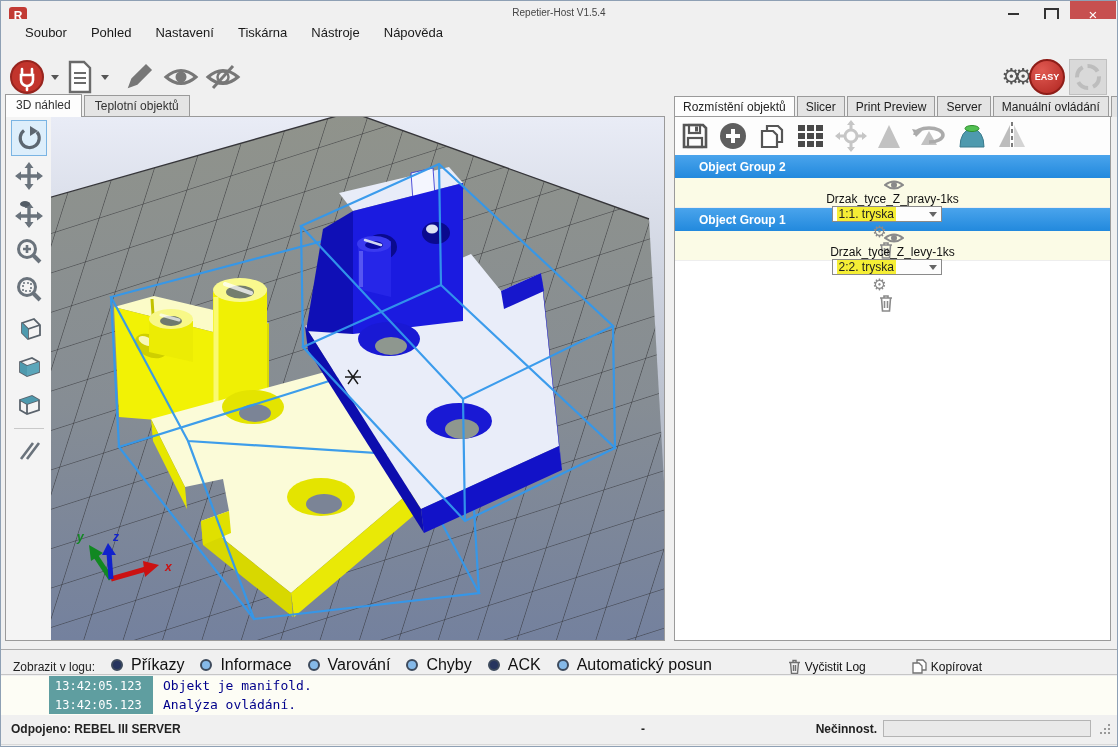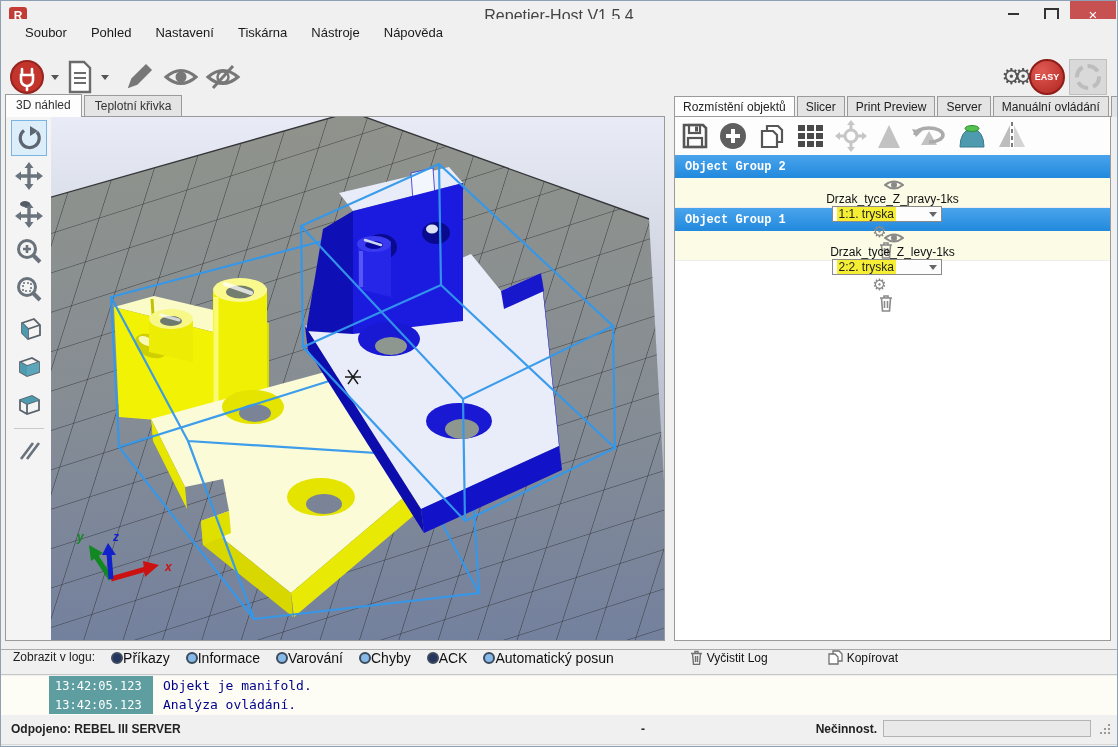--- a/index.html
+++ b/index.html
@@ -3,21 +3,21 @@
 <meta charset="utf-8">
 <style>
   html,body{margin:0;padding:0;}
   body{width:1118px;height:747px;position:relative;overflow:hidden;
        font-family:"Liberation Sans",sans-serif;font-size:12px;color:#222;
        background:#f0f0f0;border:1px solid #8ea0b4;box-sizing:border-box;}
   
   .titlebar{position:absolute;left:0;top:0;width:100%;height:30px;background:#f0f0f0;}
   .app-ico{position:absolute;left:8px;top:6px;width:18px;height:18px;background:#c23b34;border-radius:3px;
            color:#fff;font-weight:bold;font-size:12px;text-align:center;line-height:18px;}
-  .title{position:absolute;left:0;right:0;top:6px;text-align:center;font-size:16px;color:#444;}
+  .title{position:absolute;left:0;right:0;top:6px;text-align:center;font-size:10px;color:#444;}
   .winbtns{position:absolute;right:1px;top:0;display:flex;}
   .wb{width:38px;height:26px;display:flex;align-items:center;justify-content:center;color:#333;}
   .wb-close{width:46px;background:#c75050;color:#fff;font-size:15px;}
   .wb-min i{display:block;width:11px;height:2px;background:#333;}
   .wb-max i{display:block;width:11px;height:9px;border:2px solid #333;}
   
   .menubar{position:absolute;left:0;top:18px;width:100%;height:26px;background:#f0f0f0;display:flex;align-items:center;padding-left:12px;box-sizing:border-box;}
   .menu-item{padding:4px 12px;color:#1a1a1a;font-size:13px;}
   
   .toolbar{position:absolute;left:0;top:56px;width:100%;height:38px;background:#f0f0f0;}
@@ -38,31 +38,31 @@
   .sicon{width:36px;height:36px;display:flex;align-items:center;justify-content:center;margin-bottom:2px;}
   .sicon.active{background:#ddeefb;border:1px solid #7ab4e3;box-sizing:border-box;}
   .ssep{width:30px;height:1px;background:#c9c9c9;margin:4px 0;}
   .canvas3d{position:absolute;left:45px;top:0;width:613px;height:523px;overflow:hidden;}
   
   .rtabs{position:absolute;left:673px;top:95px;display:flex;align-items:flex-end;height:21px;z-index:1;}
   .rtab{padding:3px 8px;border:1px solid #9a9a9a;border-bottom:none;background:#e4e4e4;color:#222;font-size:12px;margin-right:2px;white-space:nowrap;}
   .rtab.active{background:#fdfdfd;z-index:3;position:relative;}
   .rpane{position:absolute;left:673px;top:115px;width:437px;height:525px;background:#fff;border:1px solid #9a9a9a;box-sizing:border-box;z-index:2;}
   .ricons{height:38px;display:flex;align-items:center;gap:9px;padding-left:6px;background:#fdfdfd;}
-  .ghead{height:23px;background:linear-gradient(#4aa4ec,#2289dd);color:#fff;font-weight:bold;font-size:12px;display:flex;align-items:center;padding-left:10px;font-family:Liberation Mono, monospace;}
+  .ghead{height:23px;background:linear-gradient(#4aa4ec,#2289dd);color:#fff;font-weight:bold;font-size:12px;display:flex;align-items:center;padding-left:24px;}
   .orow{height:29px;background:#fbfbe6;display:flex;align-items:center;border-bottom:1px solid #eee;flex-direction:column;}
   .orow .oname{flex:1;font-size:12px;color:#111;}
   .eyeic{margin:0 10px 0 12px;}
   .combo{width:100px;height:20px;background:#fdfdfd;border:1px solid #8a8a8a;display:flex;align-items:center;justify-content:space-between;padding:0 4px;margin-right:12px;}
   .combo .val{background:#f5ee35;padding:0 2px;font-size:12px;}
   .combo .dd{width:0;height:0;border-left:4px solid transparent;border-right:4px solid transparent;border-top:5px solid #666;}
   .rowgear{font-family:"DejaVu Sans",sans-serif;color:#8a8a8a;font-size:16px;margin-right:26px;}
   
-  .loghead{position:absolute;left:0;top:648px;width:100%;height:26px;background:#f0f0f0;border-top:1px solid #ababab;border-bottom:1px solid #c6c6c6;display:flex;align-items:flex-start;gap:16px;padding-left:12px;box-sizing:border-box;}
-  .tog{display:flex;align-items:center;gap:0;font-size:14px;color:#111;}
+  .loghead{position:absolute;left:0;top:648px;width:100%;height:26px;background:#f0f0f0;border-top:1px solid #ababab;border-bottom:1px solid #c6c6c6;display:flex;align-items:flex-end;gap:16px;padding-left:12px;box-sizing:border-box;}
+  .tog{display:flex;align-items:center;gap:8px;font-size:16px;color:#111;}
   .dot{width:12px;height:12px;border-radius:50%;border:2px solid #3d4a5c;box-sizing:border-box;}
   .logbtn{display:flex;align-items:center;gap:4px;font-size:12px;color:#111;}
   .logarea{position:absolute;left:0;top:675px;width:100%;height:39px;background:#fdfdf5;border-bottom:5px solid #404040;font-family:"DejaVu Sans Mono",monospace;overflow:hidden;padding-left:48px;}
   .logrow{display:flex;height:19px;align-items:center;}
   .ts{width:104px;background:#5f9ea0;color:#fff;font-size:12px;padding-left:6px;height:100%;display:flex;align-items:center;box-sizing:border-box;}
   .msg{color:#00008b;font-size:13px;padding-left:10px;}
   
   .statusbar{position:absolute;left:0;top:714px;width:100%;height:29px;background:#f0f0f0;border-bottom:1px solid #d9d9d9;font-weight:bold;}
   .st-left{position:absolute;left:10px;top:7px;font-size:12px;color:#222;}
   .st-center{position:absolute;left:640px;top:7px;font-size:12px;color:#222;}
@@ -144,21 +144,21 @@
     <span class="killbtn">
       <svg width="30" height="30">
           <circle cx="15" cy="15" r="11" fill="none" stroke="#bdbdbd" stroke-width="4" stroke-dasharray="12 5"></circle>
         </svg>
     </span>
   </div>
 </div>
 
 <div class="ltabs">
   <div class="ltab active">3D náhled</div>
-  <div class="ltab">Teplotní křivka</div>
+  <div class="ltab">Teplotní objektů</div>
 </div>
 
 <div class="canvas-frame">
   <div class="strip">
     <div class="sicon active">
       <svg width="26" height="26">
           <path d="M21 7 A9.5 9.5 0 1 1 8 5.5" fill="none" stroke="#5d6670" stroke-width="3.2"></path>
           <path d="M14 1 l8 5 -8 5 z" fill="#5d6670"></path>
         </svg>
     </div>
@@ -486,21 +486,21 @@
   <span class="tog">
       <span class="dot" style="background: rgb(133, 185, 232);"></span>
       <span>Automatický posun</span>
     </span>
   <span class="logbtn" style="margin-left:60px">
     <svg width="13" height="15">
         <path d="M1 3.5 h11 M5 3.5 V1.5 h3 v2 M2.5 3.5 l1 11 h6 l1-11 M5.5 6 v6 M7.5 6 v6" fill="none" stroke="#707070" stroke-width="1.4"></path>
       </svg>
     <span>Vyčistit Log</span>
   </span>
-  <span class="logbtn" style="margin-left:44px">
+  <span class="logbtn" style="margin-left:30px">
     <svg width="15" height="15">
         <path d="M5 1 h6 l3 3 v7 h-9 z" fill="#fff" stroke="#707070" stroke-width="1.3"></path>
         <path d="M1 4 h6 l3 3 v7 h-9 z" fill="#fff" stroke="#707070" stroke-width="1.3"></path>
       </svg>
     <span>Kopírovat</span>
   </span>
 </div>
 
 <div class="logarea">
   <div class="logrow">

